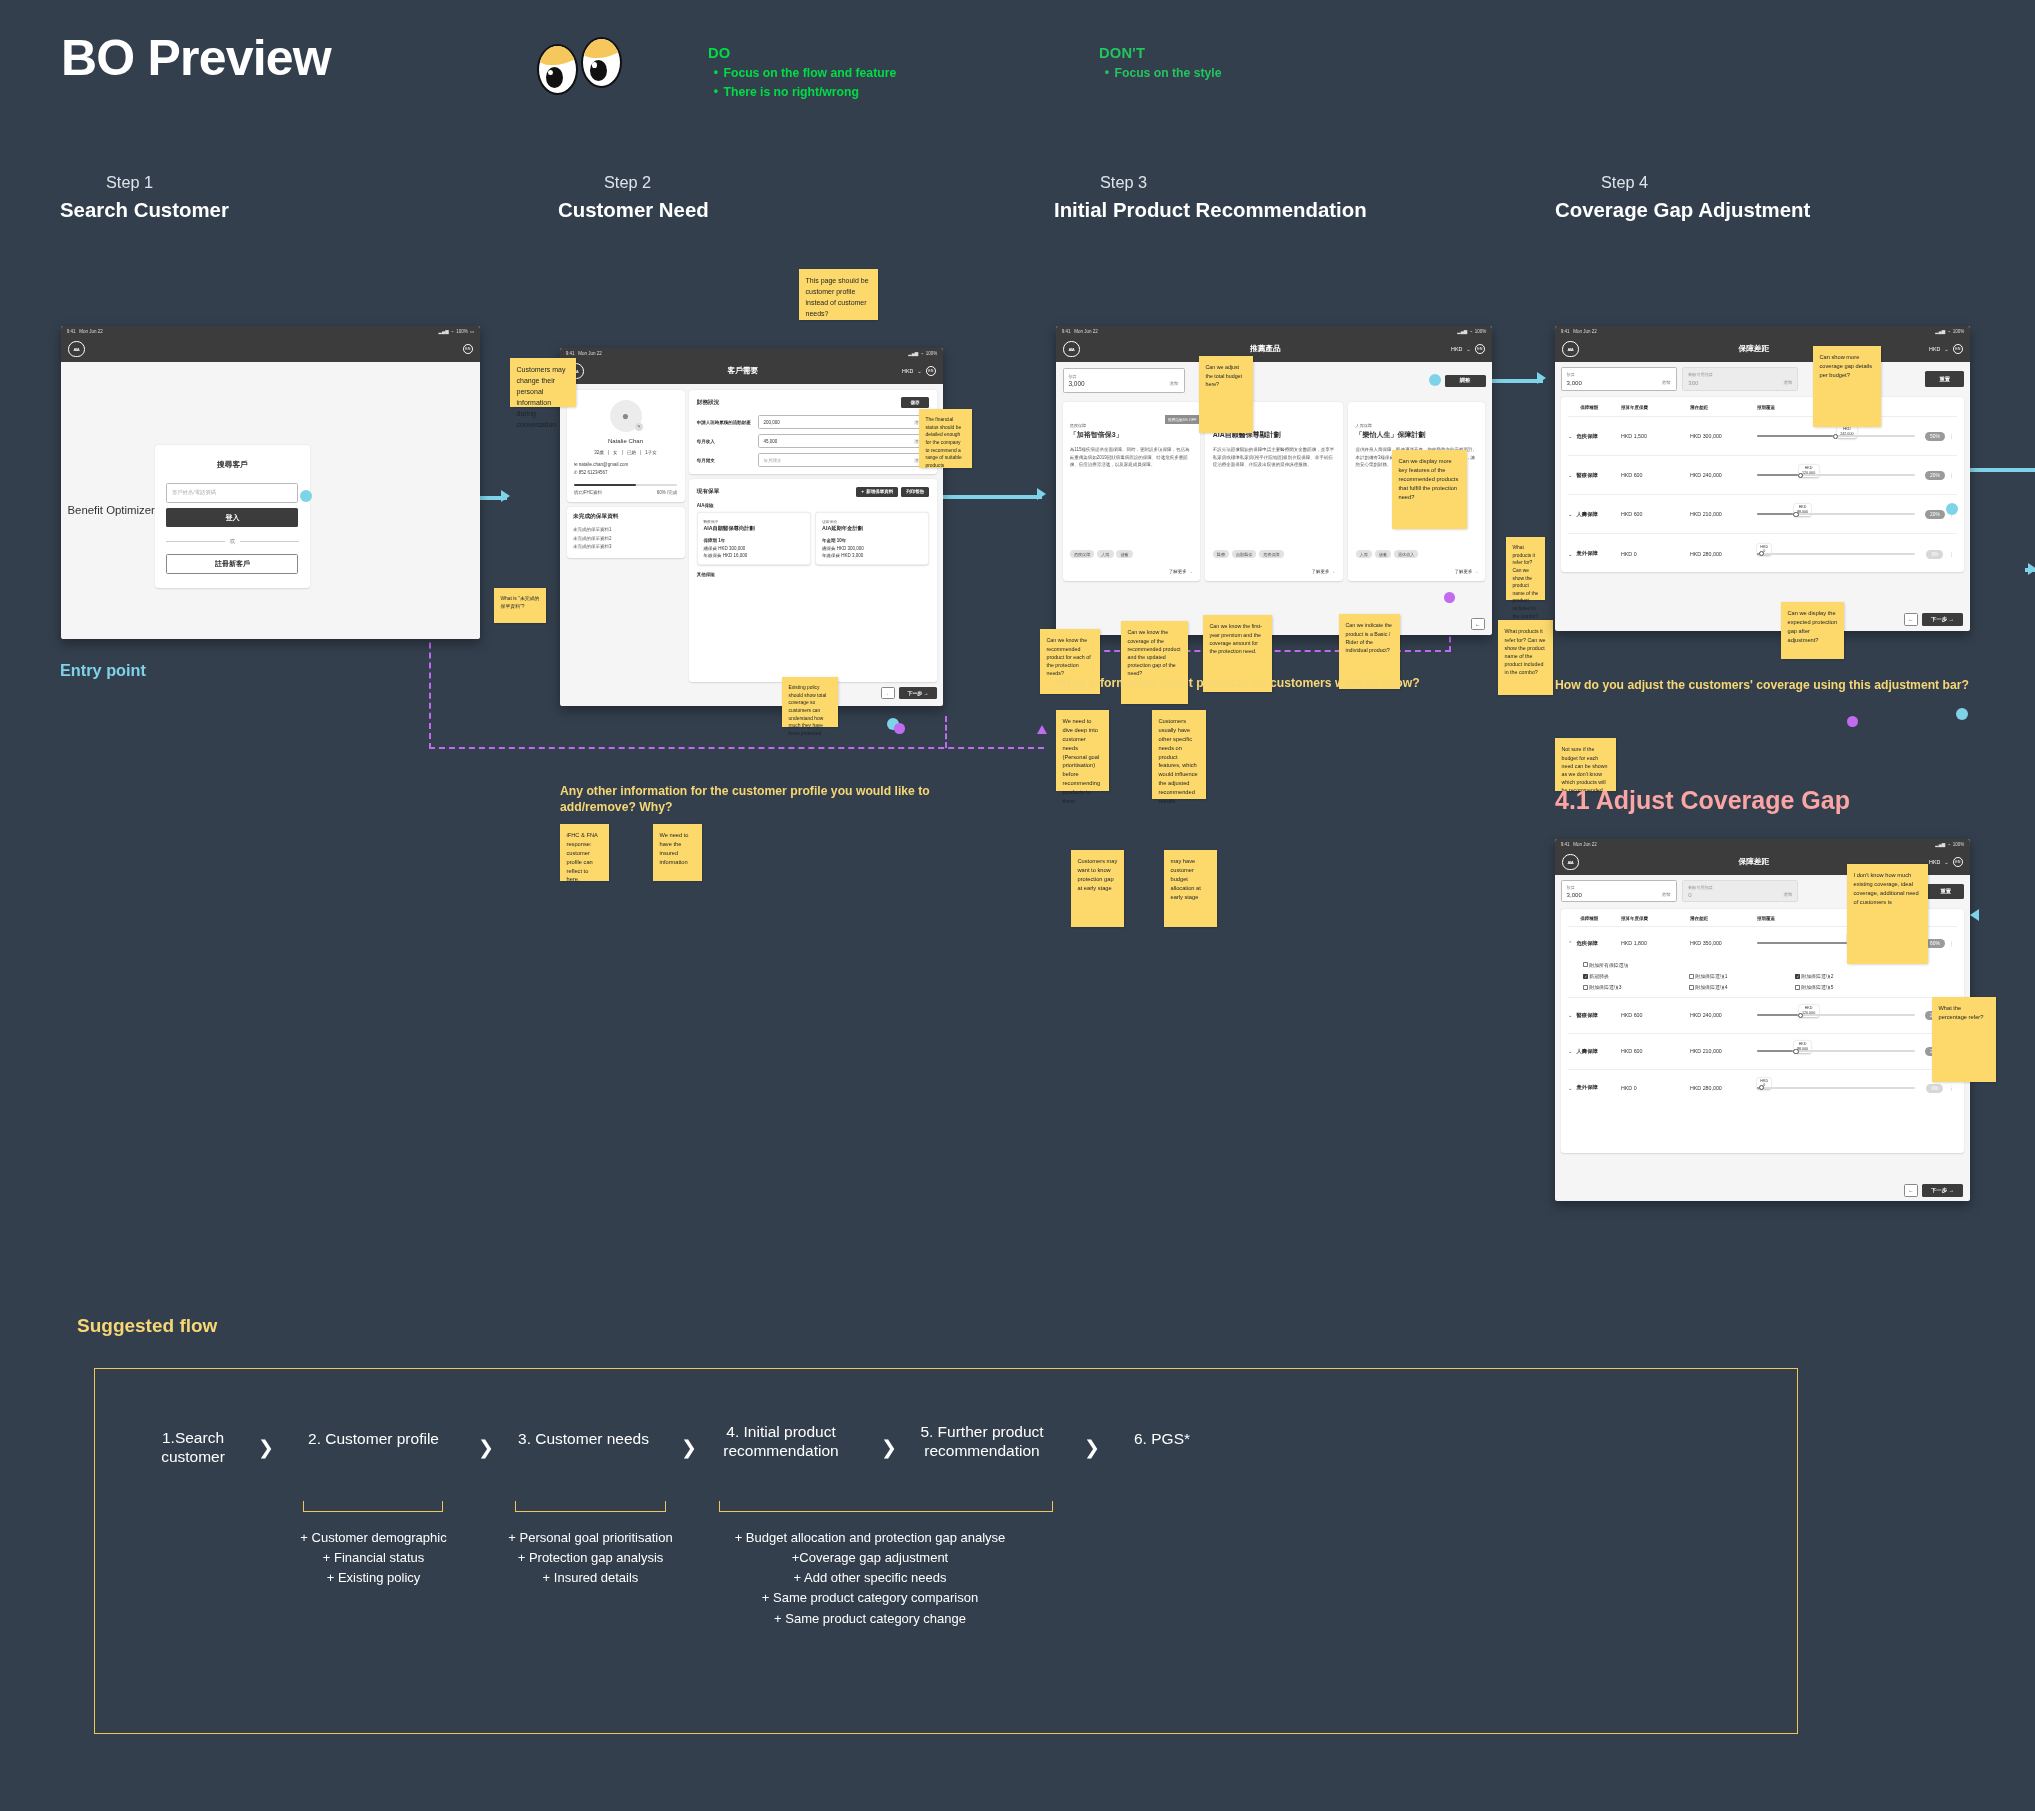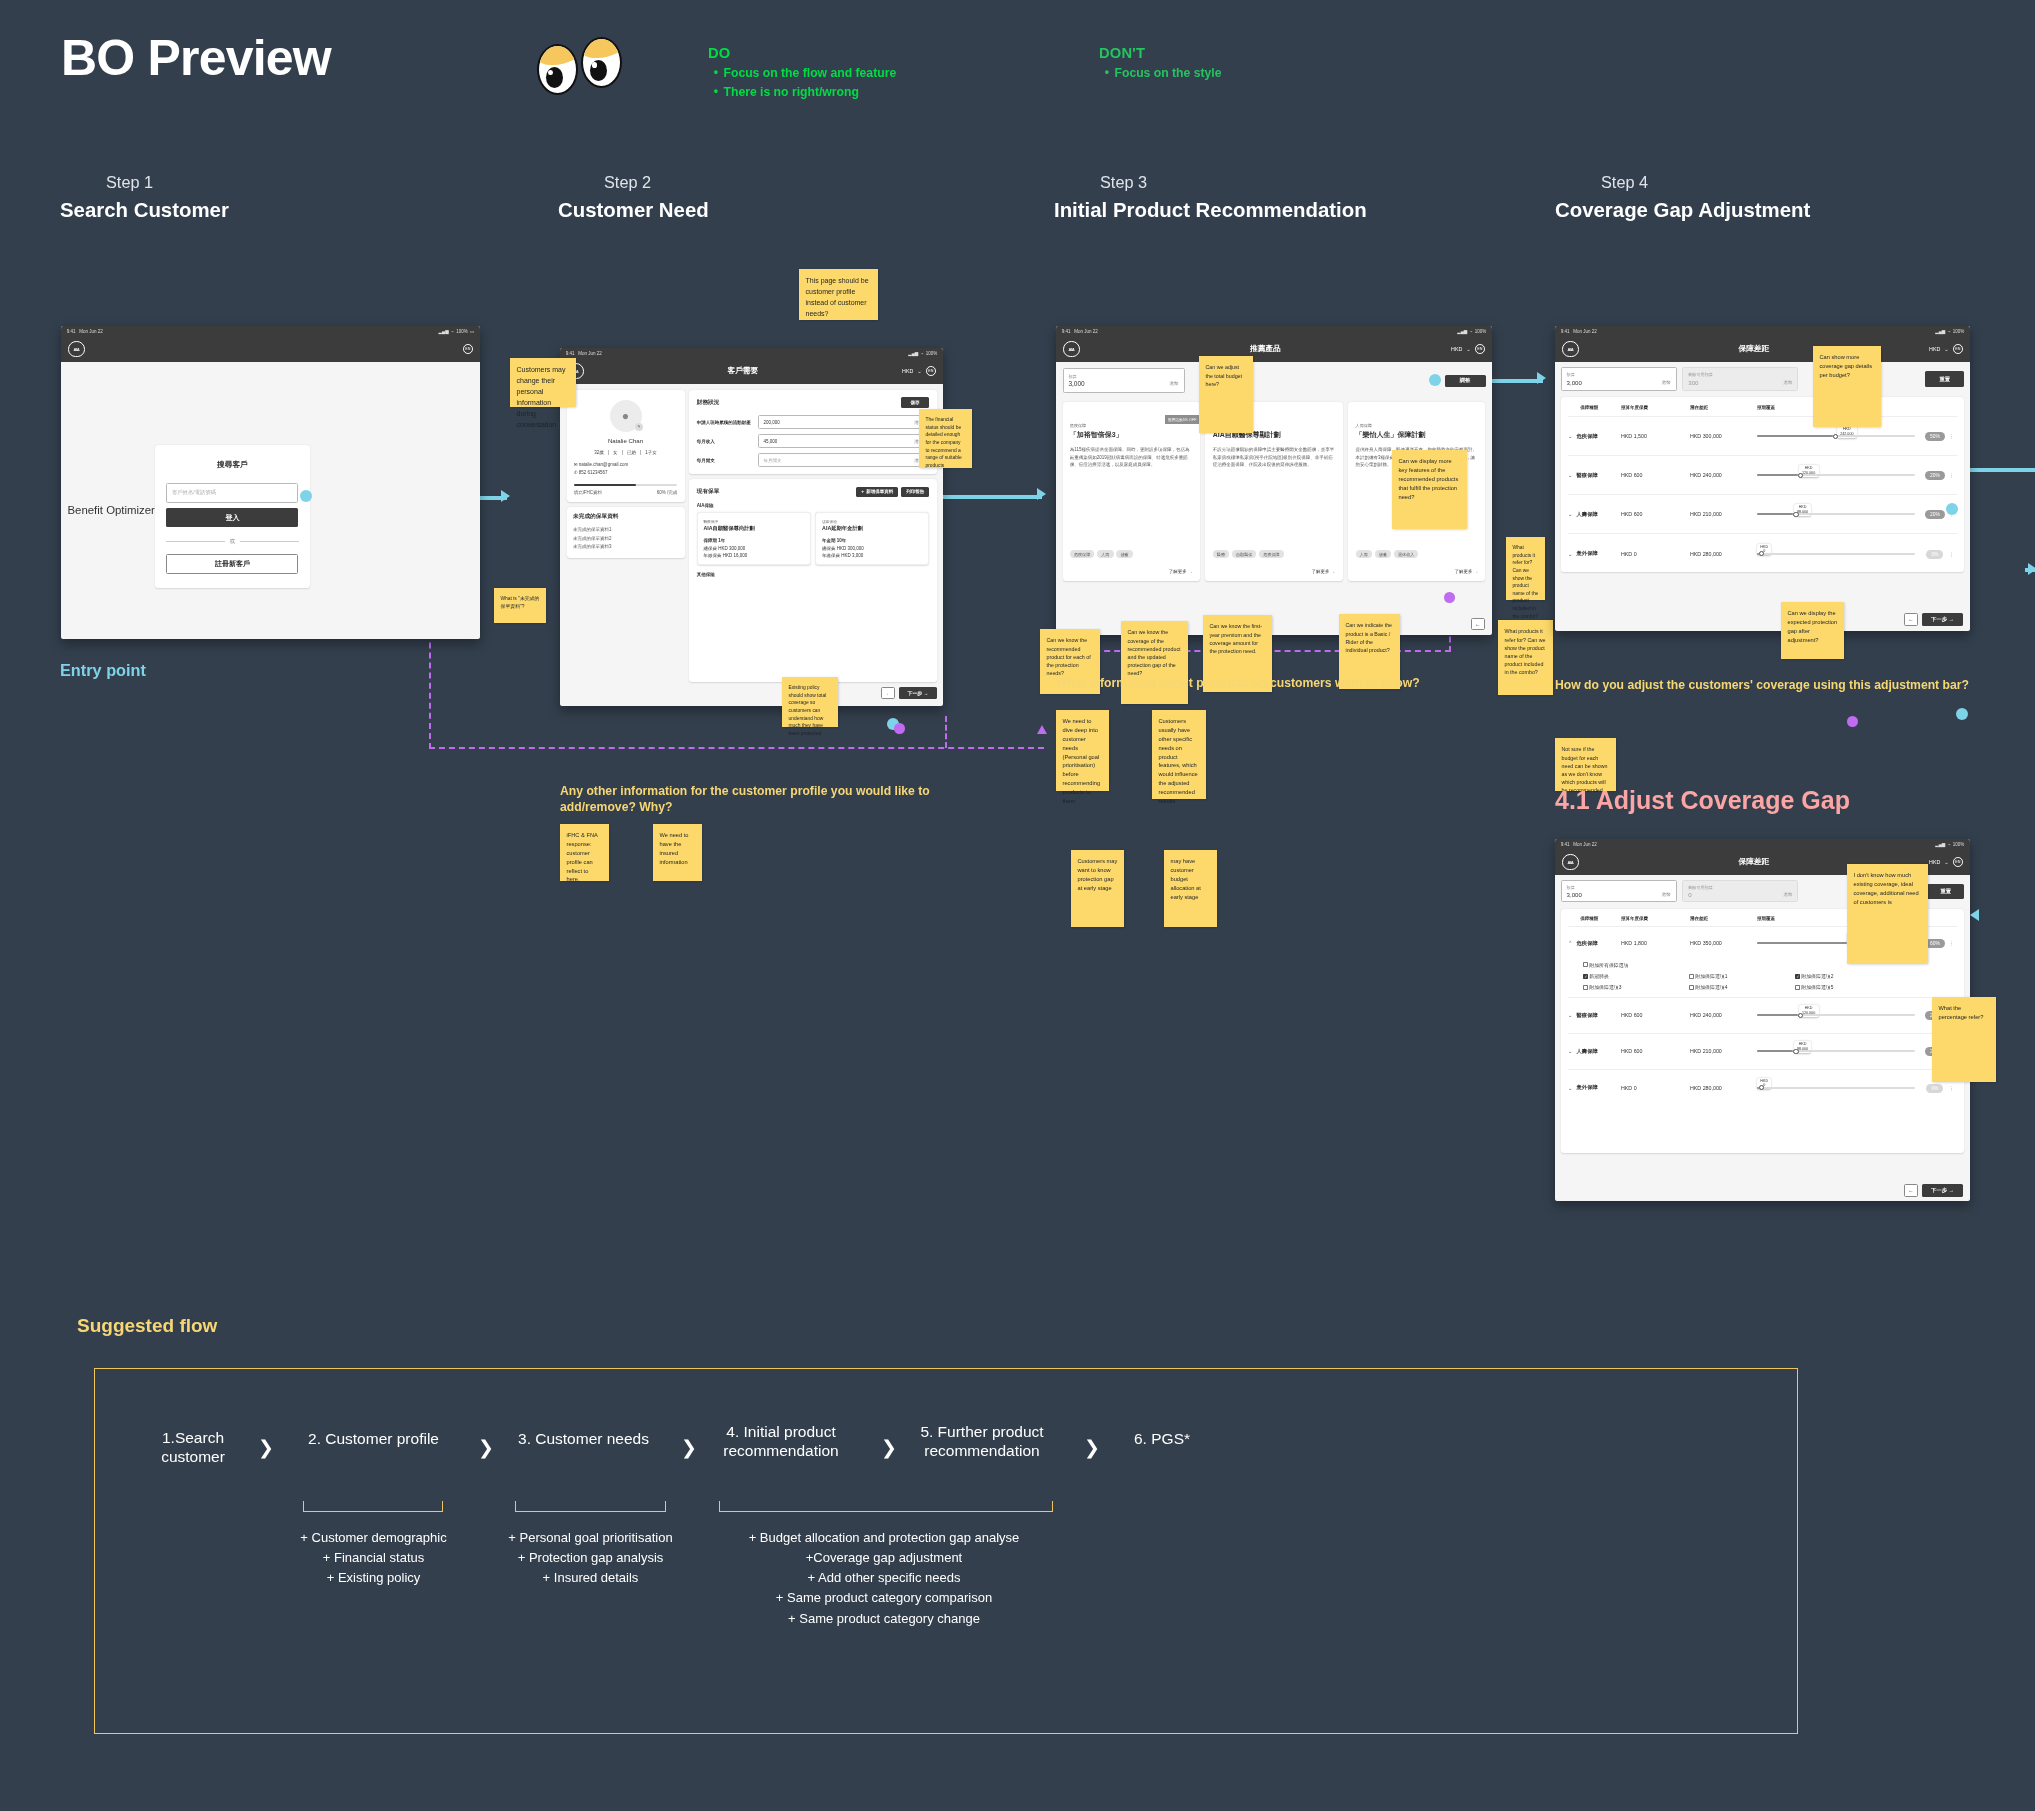--- a/index.html
+++ b/index.html
@@ -702,21 +702,21 @@
   <div class="flow-items" style="left:187px;top:159px;width:183px">
     <div>+ Customer demographic</div>
     <div>+ Financial status</div>
     <div>+ Existing policy</div>
   </div>
   <div class="flow-items" style="left:401px;top:159px;width:189px">
     <div>+ Personal goal prioritisation</div>
     <div>+ Protection gap analysis</div>
     <div>+ Insured details</div>
   </div>
-  <div class="flow-items" style="left:602px;top:159px;width:374px">
+  <div class="flow-items" style="left:588px;top:159px;width:374px">
     <div>+ Budget allocation and protection gap analyse</div>
     <div>+Coverage gap adjustment</div>
     <div>+ Add other specific needs</div>
     <div>+ Same product category comparison</div>
     <div>+ Same product category change</div>
   </div>
 </div>
 
 
 </body></html>

